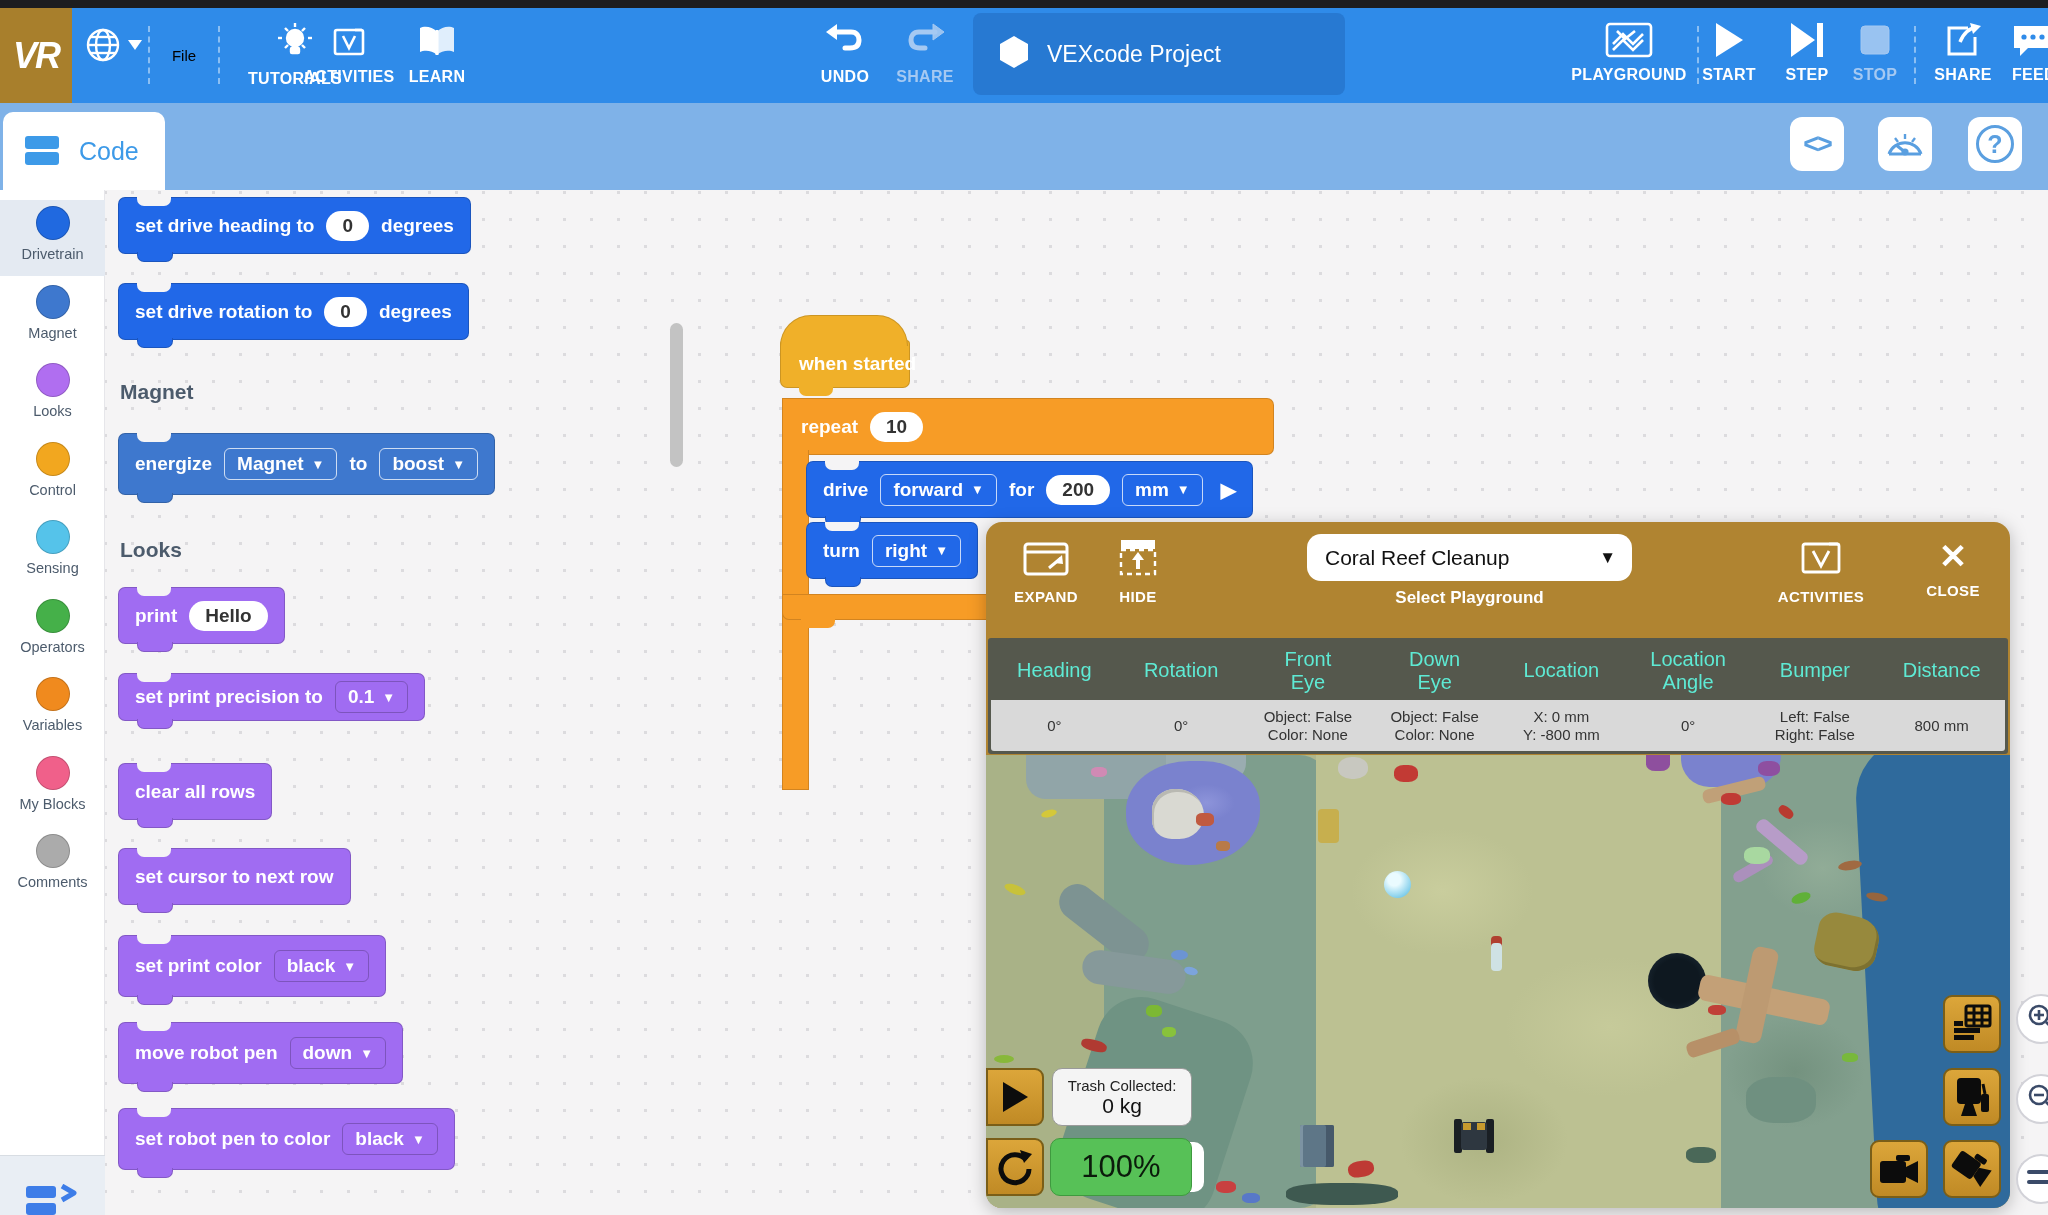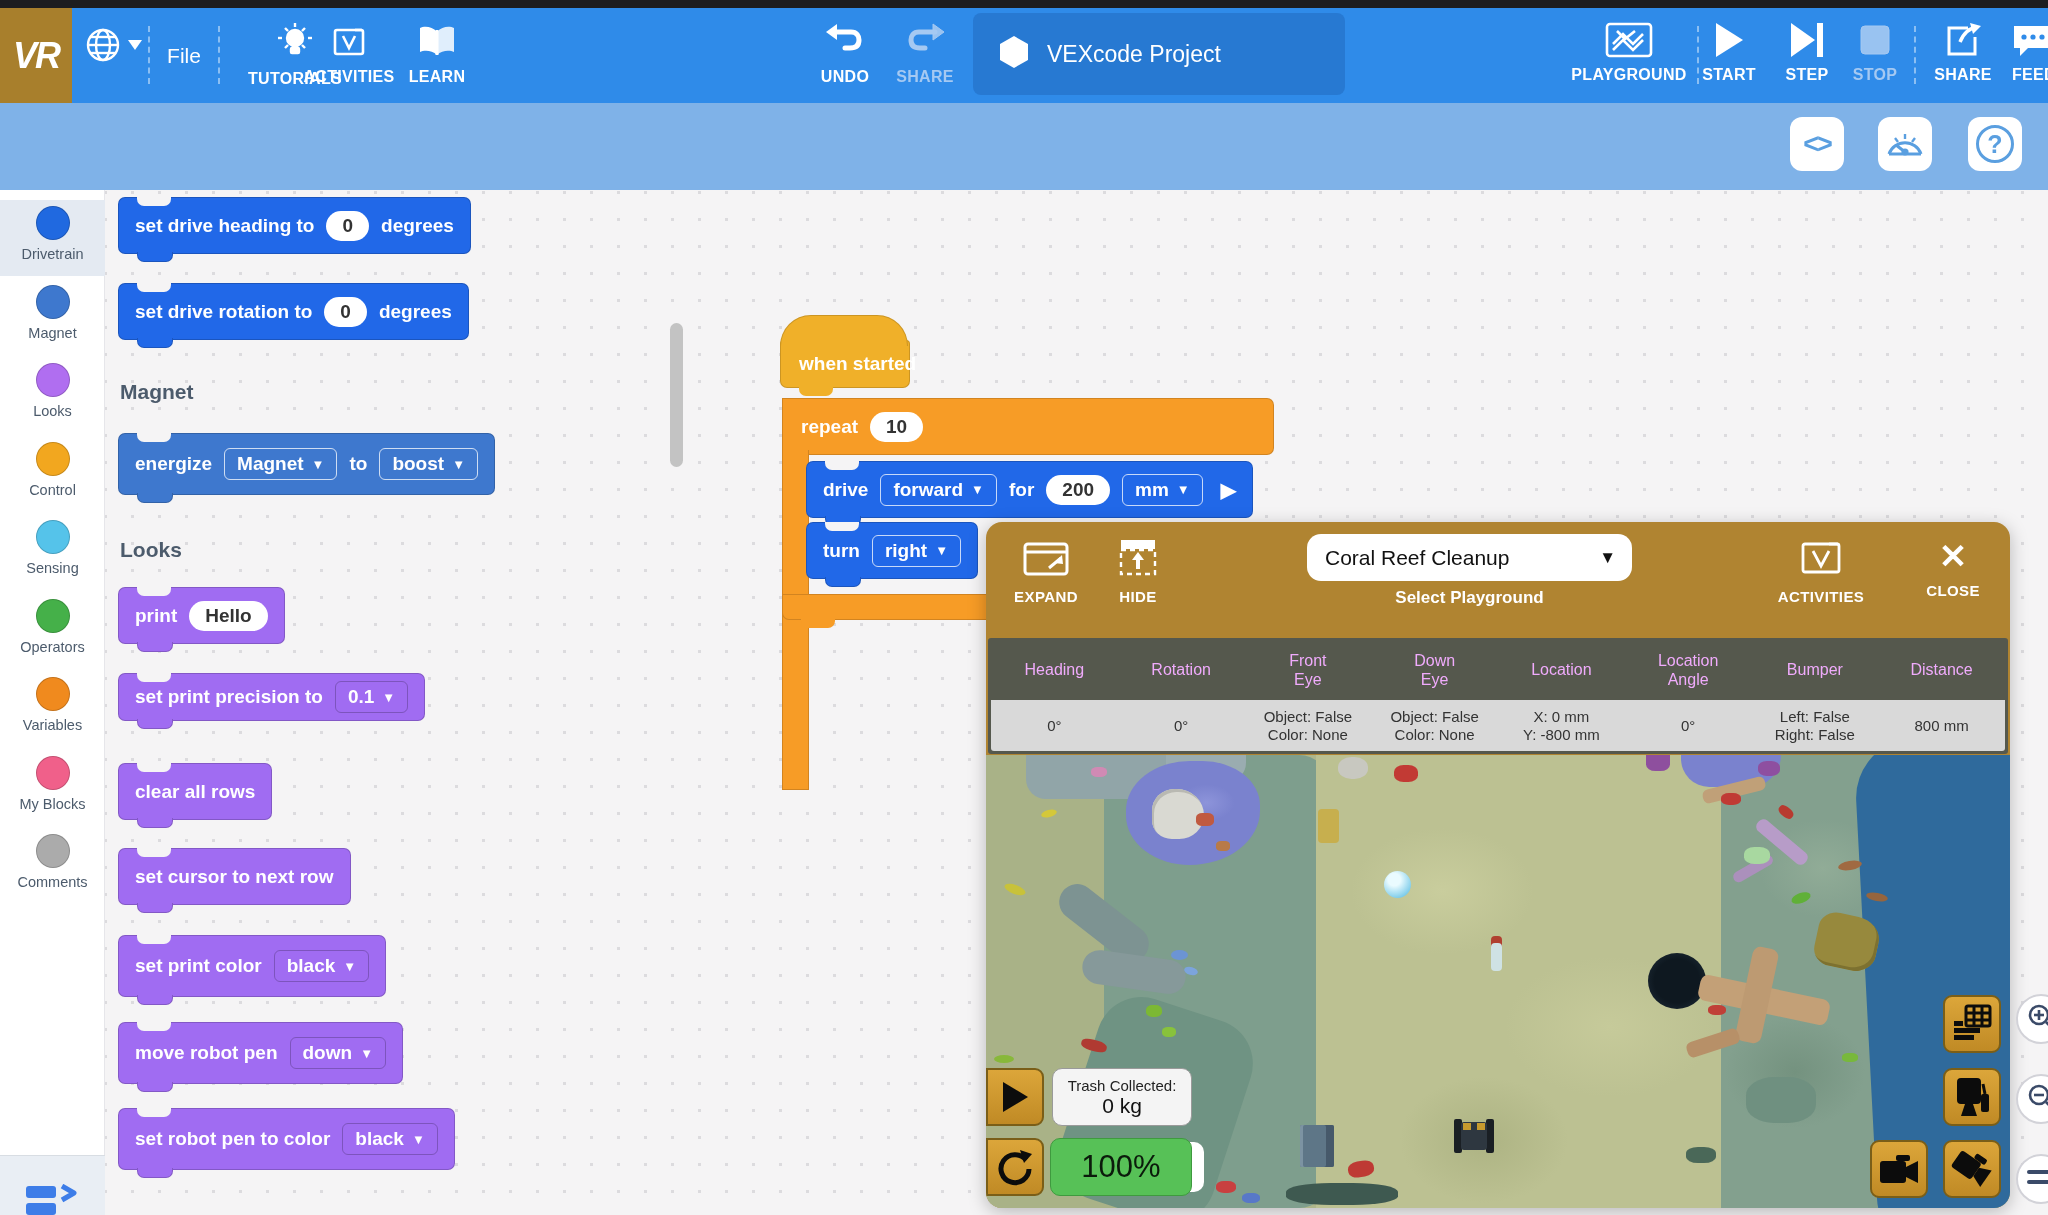--- a/index.html
+++ b/index.html
@@ -13,21 +13,21 @@
   #logo { left:0; top:0; width:72px; height:95px; background:#a87f2c; color:#fff;
           font-style:italic; font-weight:bold; font-size:36px; letter-spacing:-2px;}
   .menu-item { display:flex; flex-direction:column; align-items:center; gap:4px; color:#fff; }
   .menu-label { font-size:16px; font-weight:bold; letter-spacing:.3px; white-space:nowrap; }
   .dim { color:#a5c9f2 !important; }
   .dim svg * { stroke:#a5c9f2 !important; fill-opacity:.9; }
   .vsep { border-left:2px dashed rgba(255,255,255,.45); height:58px; top:18px; }
   #project-box { left:973px; top:5px; width:372px; height:82px; background:#2779d2; border-radius:8px;
                  display:flex; align-items:center; gap:18px; padding-left:26px; color:#fff; }
   #project-title { font-size:23px; }
-  #file-label { font-size:21px; color:#ffffff; }
+  #file-label { font-size:15px; color:#000000; }
 
   #tabbar { left:0; top:103px; width:2048px; height:87px; background:#7fb2e8; }
   #code-tab { left:3px; top:9px; width:162px; height:78px; background:#fff; border-radius:10px 10px 0 0;
               display:flex; align-items:center; gap:12px; padding-left:22px; }
   #code-tab-label { color:#3d9ae8; font-size:25px; }
   .blockmini { width:42px; height:30px; position:relative; }
   .blockmini i { position:absolute; left:0; width:34px; height:13px; background:#3d9ae8; border-radius:3px; display:block;}
   .blockmini i:nth-child(2){ top:16px; }
   .sq-btn { width:54px; height:54px; background:#fff; border-radius:12px; color:#5a9fe0; }
 
@@ -85,21 +85,21 @@
            z-index:50; box-shadow:0 4px 18px rgba(0,0,0,.25); }
   .ph-btn { position:absolute; display:flex; flex-direction:column; align-items:center; gap:8px; color:#fff; cursor:pointer;}
   .ph-lbl { font-size:15px; font-weight:bold; letter-spacing:.4px; }
   #pg-select { left:321px; top:12px; width:325px; height:47px; background:#fff; border-radius:14px;
       display:flex; align-items:center; justify-content:space-between; padding:0 16px 0 18px;
       font-size:21px; color:#111; }
   #pg-select-label { left:321px; top:66px; width:325px; text-align:center; color:#fff; font-size:17px; font-weight:bold;}
 
   #sensor-table { left:2px; top:116px; width:1020px; height:116px; background:#55584d; padding:3px; border-radius:3px;}
   .trow { display:grid; grid-template-columns:repeat(8,1fr); width:100%; }
-  #thead { height:59px; color:#f0abfc; font-size:16px; }
+  #thead { height:59px; color:#5eead4; font-size:20px; }
   #tdata { height:51px; background:#d9d9d9; color:#333; font-size:15px; border-radius:0 0 3px 3px;}
   .tcell { display:flex; align-items:center; justify-content:center; text-align:center; white-space:pre-line; line-height:1.15;}
 
   
   #map { left:0; top:233px; width:1024px; height:453px; border-radius:0 0 16px 16px; overflow:hidden; background:#afb68b;}
   #map .d { position:absolute; }
 
   .gold-btn { position:absolute; width:58px; height:58px; border-radius:9px;
       background:linear-gradient(#dca63a,#c08a25); border:2px solid #7a5e18; z-index:8;}
   .gold-btn svg { display:block; margin:auto; }
@@ -276,20 +276,27 @@
           <path d="M2 4 h36 v22 h-22 l-8 8 v-8 h-6 z" fill="#fff"></path>
       <circle cx="12" cy="15" r="2.6" fill="#2f8be9"></circle>
           <circle cx="21" cy="15" r="2.6" fill="#2f8be9"></circle>
           <circle cx="30" cy="15" r="2.6" fill="#2f8be9"></circle>
         </svg></span>
     <span class="menu-label">FEED</span>
   </div>
 </div>
 
 <div class="abs" id="tabbar">
+  <div class="abs" id="code-tab">
+    <span class="blockmini">
+        <i></i>
+        <i></i>
+      </span>
+    <span id="code-tab-label">Code</span>
+  </div>
   <div class="abs sq-btn flexc" style="left:1790px;top:14px;font-weight:bold;font-size:27px;letter-spacing:-2px;">
       <span>&lt;&gt;</span>
     </div>
   <div class="abs sq-btn flexc" style="left:1878px;top:14px;">
     <span>
       <svg width="40" height="32" viewBox="0 0 40 32">
           <g fill="none" stroke="#5a9fe0" stroke-width="3">
         <path d="M4 28 A17 17 0 0 1 36 28"></path>
             <path d="M4 28 H36"></path>
           </g>

